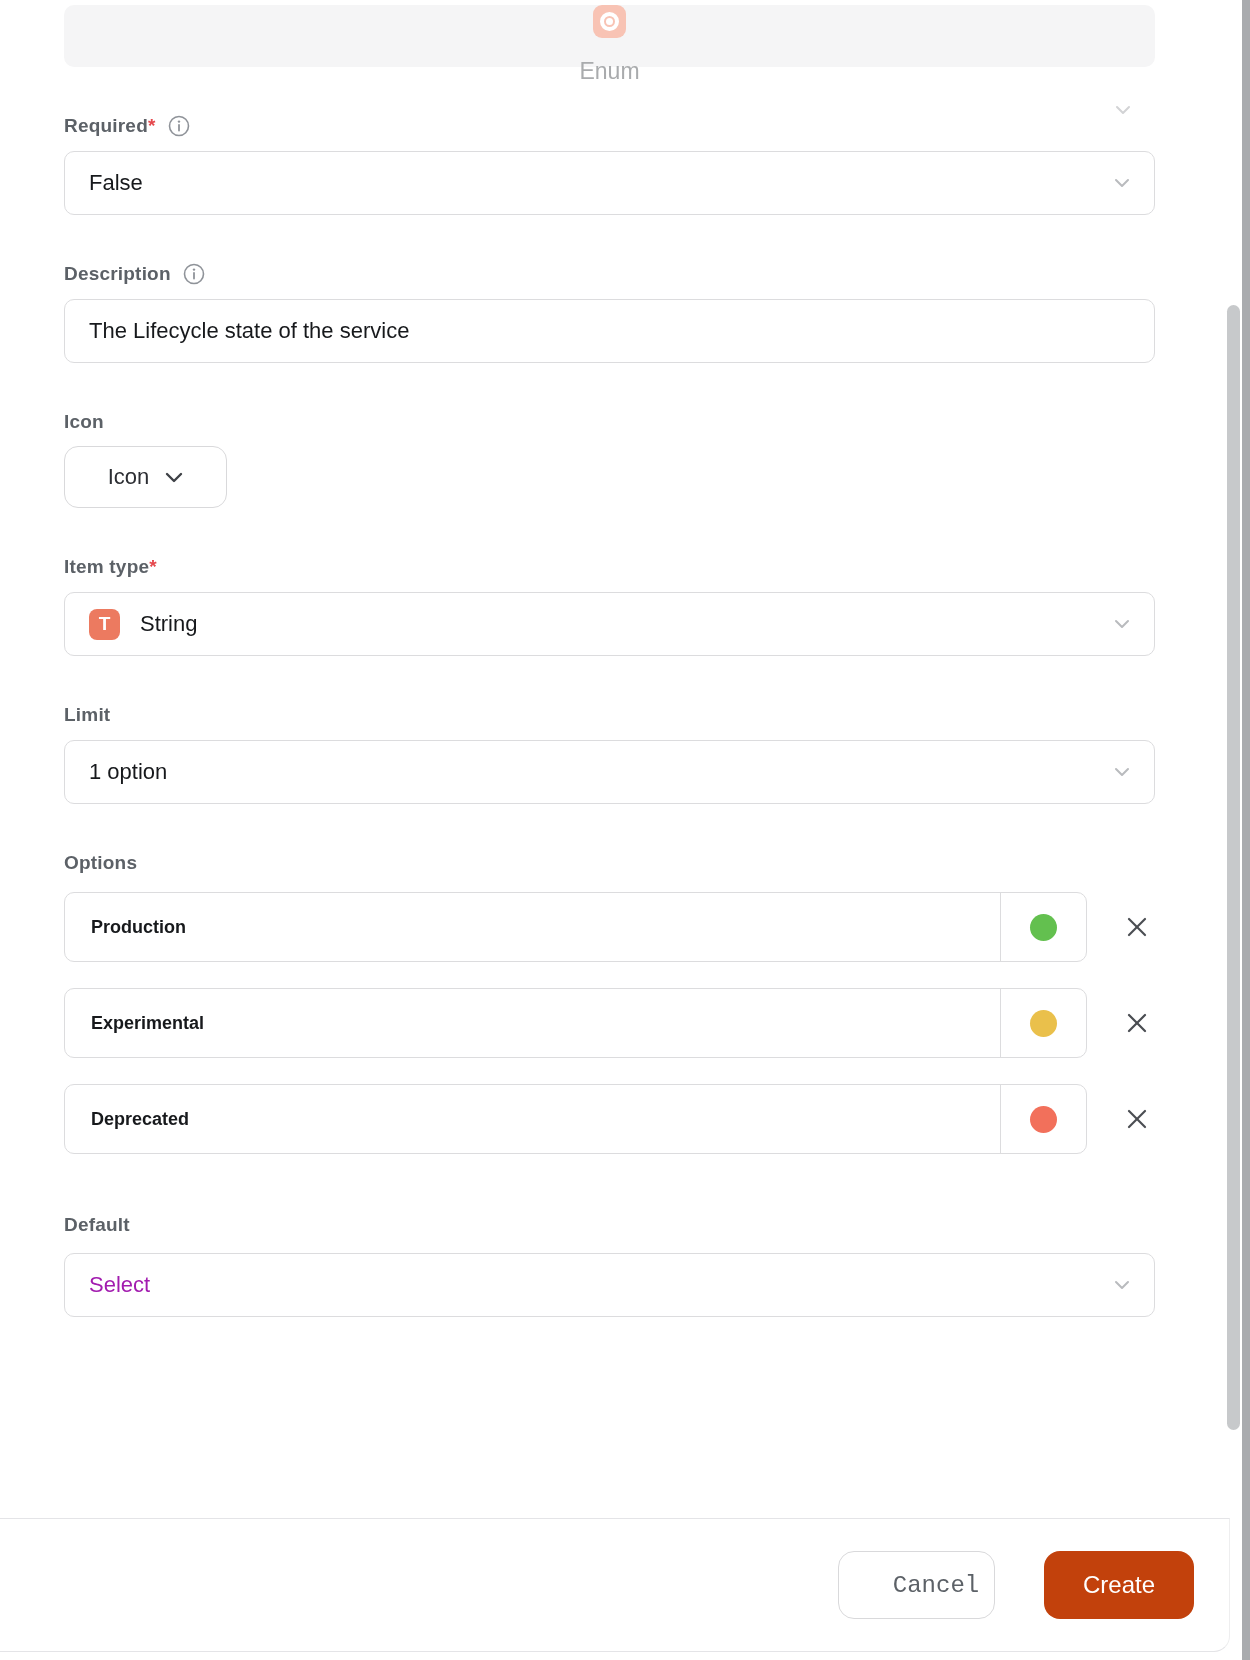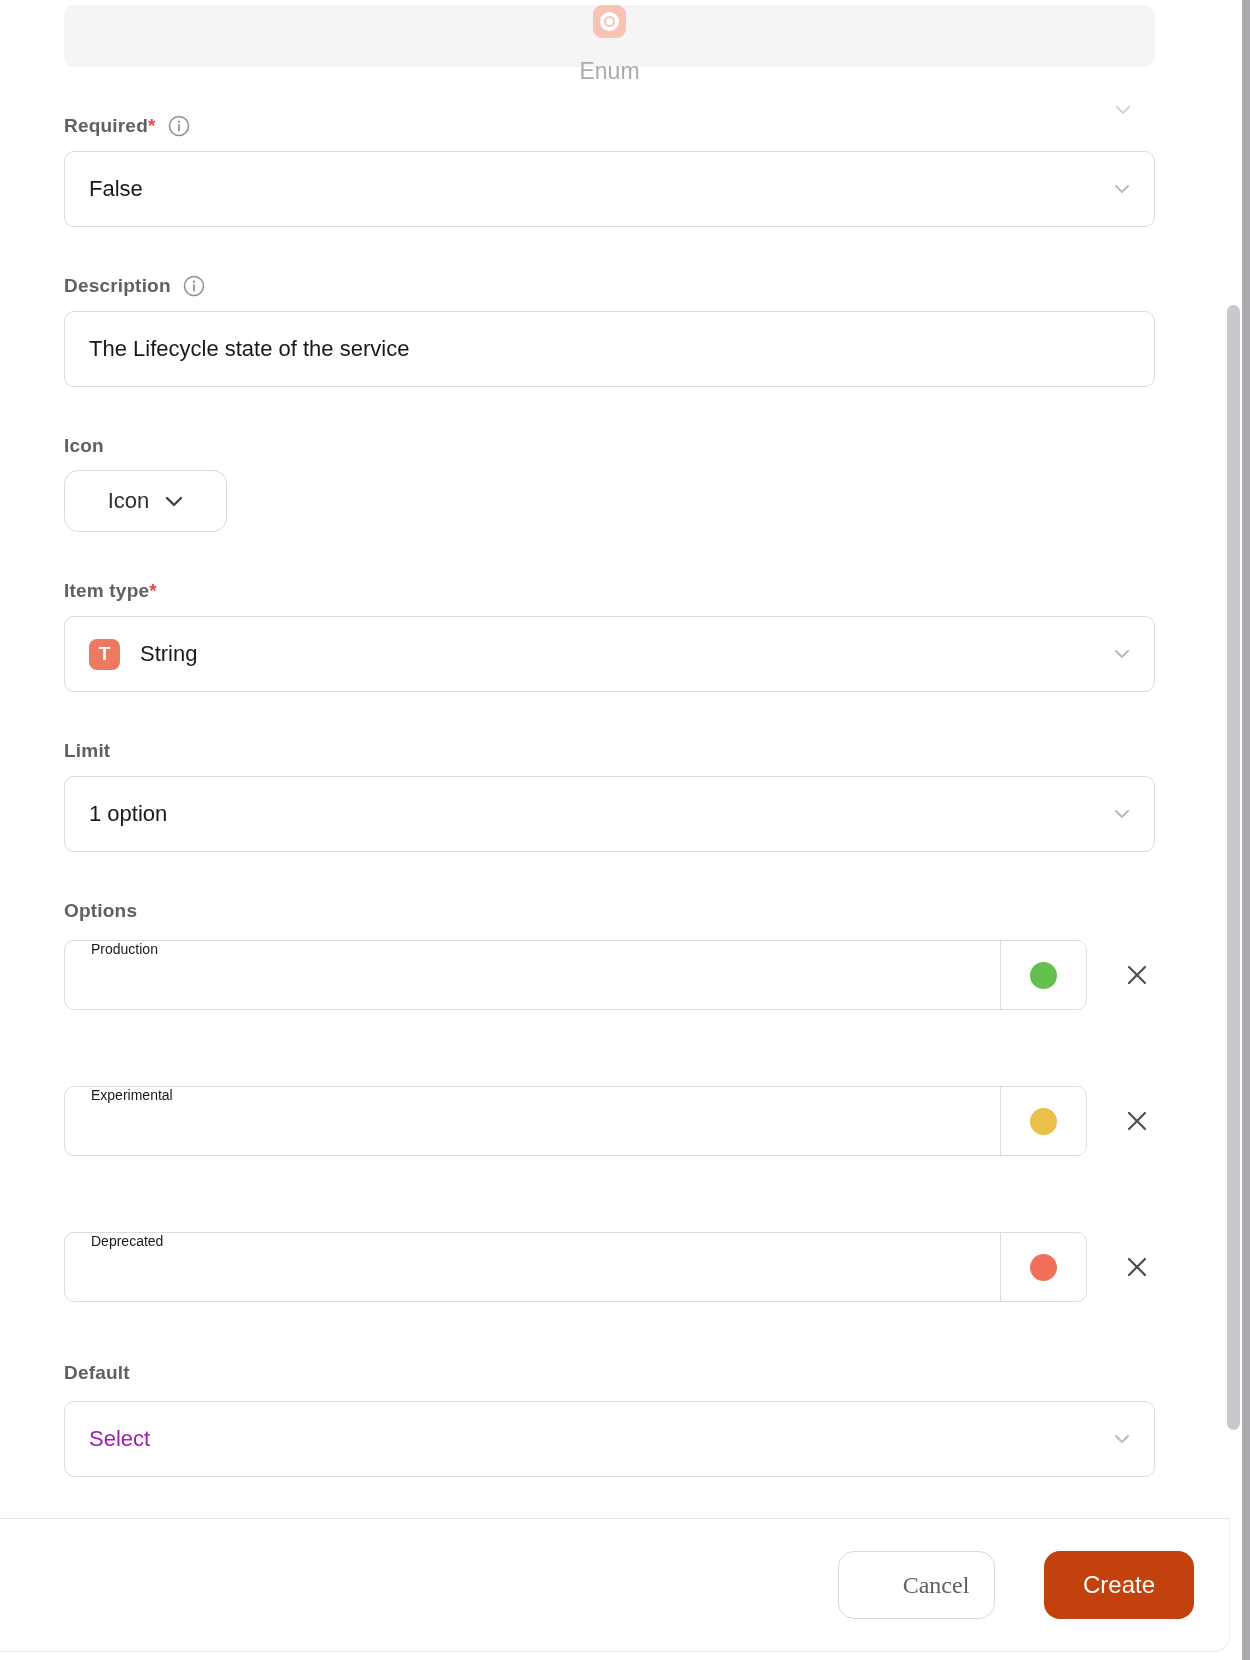--- a/index.html
+++ b/index.html
@@ -31,50 +31,50 @@
   .enum-glyph .core { width: 7px; height: 7px; background: #ffffff; border-radius: 50%; }
 
   .chev { margin-left: auto; flex: 0 0 auto; display: block; }
 
   .label-row { display: flex; align-items: center; gap: 12px; margin-top: 48px; font-weight: bold; }
   .label { font-size: 19px; color: #5c6167; letter-spacing: .2px; }
   .req { color: #e5484d; font-size: 19px; }
   .info { flex: 0 0 auto; display: block; }
 
   .select, .text-input {
-    margin-top: 14px; height: 76px; width: 100%;
+    margin-top: 14px; height: 64px; width: 100%;
     border: 1px solid #dcdcde; border-radius: 10px; background: #fff;
     display: flex; align-items: center; padding: 0 24px; gap: 20px;
     font-size: 22px; color: #17191c;
   }
   .placeholder { color: #a21caf; }
 
   .icon-pill {
     margin-top: 13px; width: 163px; height: 62px;
     border: 1px solid #d9d9db; border-radius: 14px; background: #fff;
     display: flex; align-items: center; justify-content: center; gap: 16px;
     font-size: 22px; color: #2c2e33;
   }
 
   .titem-glyph {
     width: 31px; height: 31px; border-radius: 8px; background: #ec7a60;
     color: #fff; font-weight: bold; font-size: 19px;
     display: flex; align-items: center; justify-content: center; flex: 0 0 auto;
   }
 
   
-  .opt-row { display: flex; align-items: center; margin-top: 76px; }
+  .opt-row { display: flex; align-items: center; margin-top: 26px; }
   .opt-row.first { margin-top: 18px; }
   .opt-box {
     width: 1023px; height: 70px; border: 1px solid #dcdcde; border-radius: 10px;
     background: #fff; display: flex; align-items: stretch; overflow: hidden;
   }
   .opt-input {
-    flex: 1 1 auto; display: flex; padding: 0 26px;
-    font-size: 14px; color: #17191c;
+    flex: 1 1 auto; display: flex; align-items: center; padding: 0 26px;
+    font-size: 18px; color: #17191c; font-weight: bold;
   }
   .opt-swatch {
     flex: 0 0 86px; border-left: 1px solid #dcdcde;
     display: flex; align-items: center; justify-content: center;
   }
   .dot { width: 27px; height: 27px; border-radius: 50%; }
   .remove-btn {
     margin-left: 32px; width: 36px; height: 36px; border: none; background: transparent;
     display: flex; align-items: center; justify-content: center; cursor: pointer;
   }
@@ -93,21 +93,21 @@
   .footer {
     position: absolute; left: 0; top: 1518px; width: 1230px; height: 134px;
     background: #fff; border-top: 1px solid #e4e4e7; border-bottom: 1px solid #e4e4e7;
     border-right: 1px solid #eeeeef; border-bottom-right-radius: 16px;
     display: flex; align-items: center; justify-content: flex-end; gap: 49px;
     padding-right: 35px;
   }
   .btn-cancel {
     width: 157px; height: 68px; border: 1px solid #d9d9db; border-radius: 16px;
     background: #fff; color: #5c6167; font-size: 24px;
-    font-family: Liberation Serif, serif; cursor: pointer; padding-left: 39px;
+    font-family: Liberation Mono, monospace; cursor: pointer; padding-left: 39px;
   }
   .btn-create {
     width: 150px; height: 68px; border: none; border-radius: 16px;
     background: #c2410c; color: #ffffff; font-size: 24px;
     font-family: "Liberation Sans", sans-serif; cursor: pointer;
   }
 
   
   .scroll-thumb {
     position: absolute; left: 1227px; top: 305px; width: 13px; height: 1125px;

